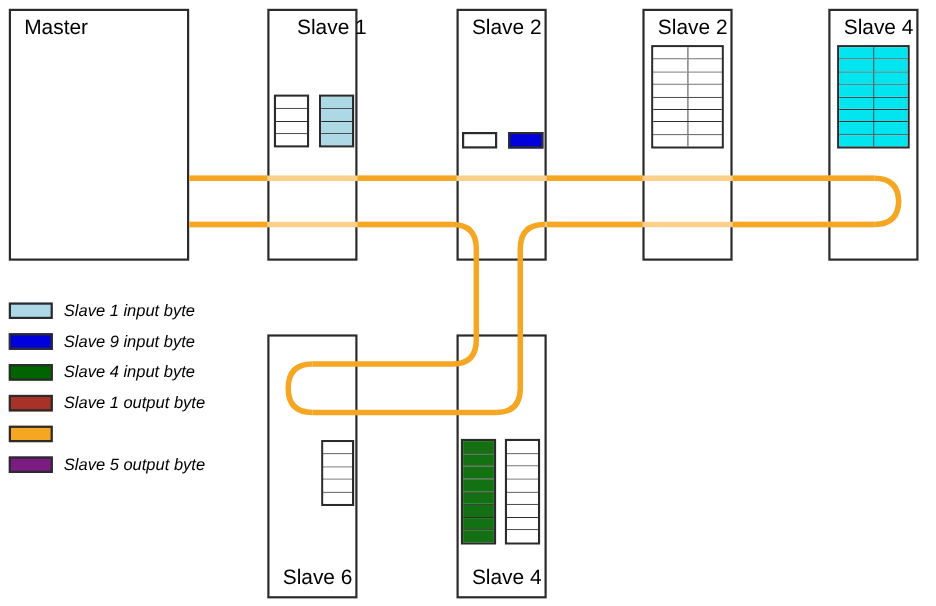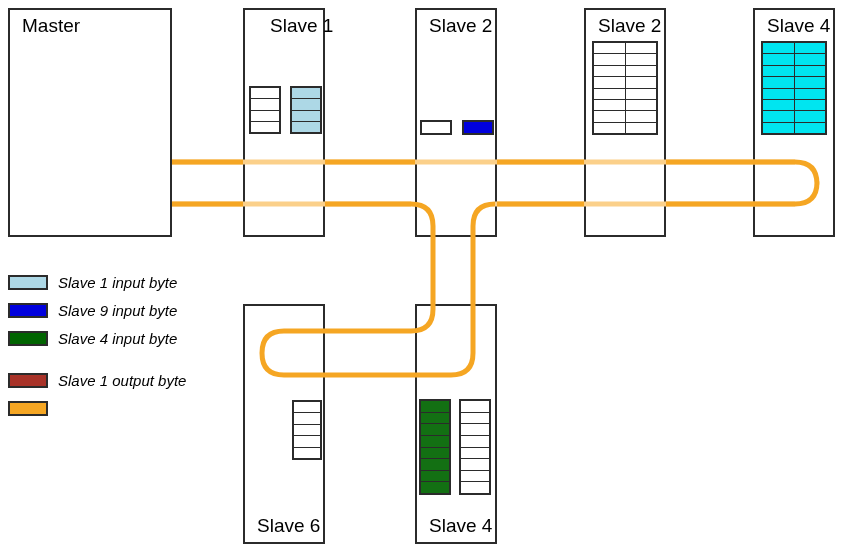--- a/index.html
+++ b/index.html
@@ -19,21 +19,21 @@
   .grid .gr:last-child{border-bottom:none;}
   .grid .gc{flex:1 1 auto;box-sizing:border-box;border-right:1.5px solid #2b2b2b;}
   .grid .gc:last-child{border-right:none;}
 
   
   .chip{position:absolute;box-sizing:border-box;border:2px solid #2b2b2b;}
 
   
   #legend{position:absolute;left:8px;top:268px;width:220px;}
   .lg-row{display:flex;align-items:center;height:28px;}
-  .lg-row.gap{margin-top:14px;}
+  .lg-row.gap{margin-top:0;}
   .lg-sw{width:40px;height:15px;box-sizing:border-box;border:2px solid #2b2b2b;flex:0 0 auto;}
   .lg-tx{margin-left:10px;font-size:15px;color:#000;white-space:nowrap;line-height:1;font-style:italic;}
 
   
   #cables{position:absolute;left:0;top:0;width:851px;height:551px;pointer-events:none;}
 </style>
 </head>
 <body>
 
 <div id="canvas">
@@ -269,16 +269,20 @@
         </div>
       </div>
     <div id="legend-outputs">
         <div class="lg-row gap">
           <span class="lg-sw" style="background: rgb(168, 50, 40); border-color: rgb(43, 43, 43);"></span>
           <span class="lg-tx">Slave 1 output byte</span>
         </div>
         <div class="lg-row">
           <span class="lg-sw" style="background: rgb(245, 166, 35); border-color: rgb(43, 43, 43);"></span>
         </div>
+        <div class="lg-row">
+          <span class="lg-sw" style="background: rgb(123, 28, 130); border-color: rgb(43, 43, 43);"></span>
+          <span class="lg-tx">Slave 5 output byte</span>
+        </div>
       </div>
   </div>
 
 </div>
 
 </body></html>

